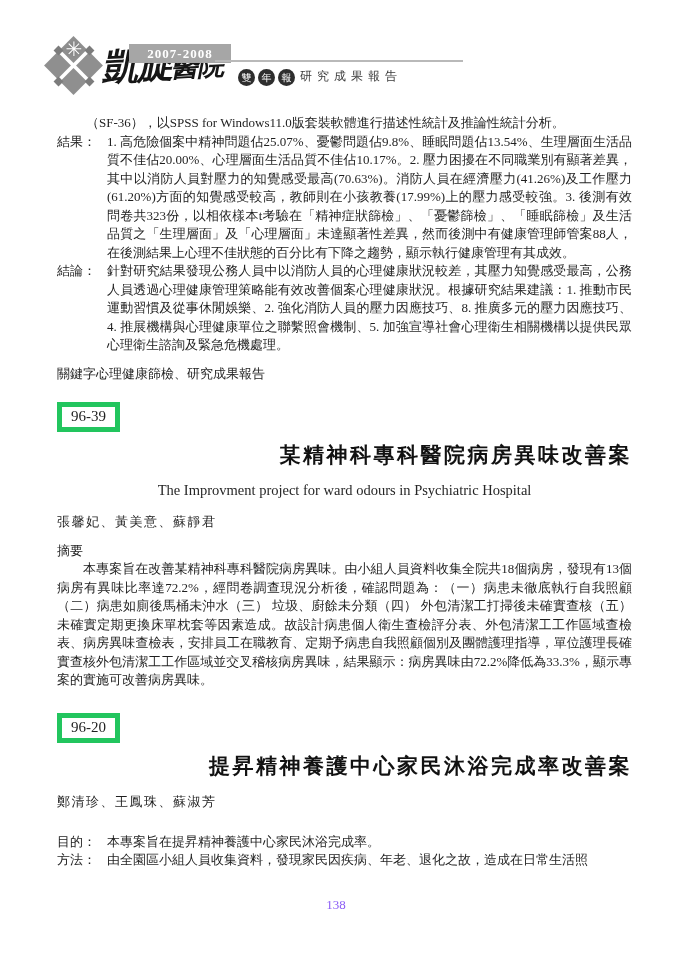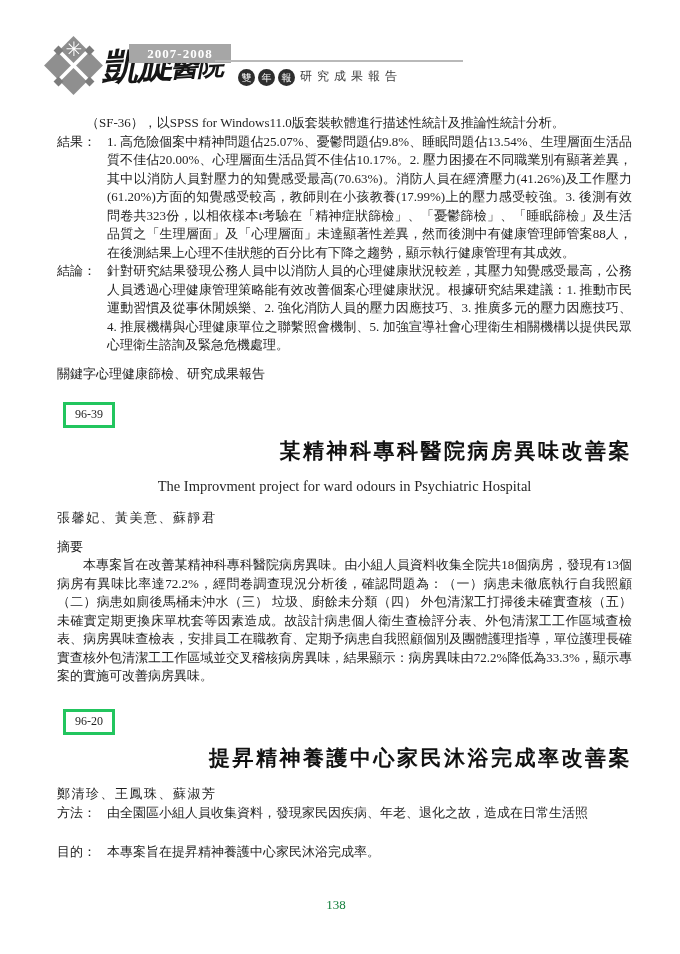--- a/index.html
+++ b/index.html
@@ -30,29 +30,29 @@
     font-size:10px;text-align:center;line-height:17px;font-family:"Liberation Sans","DejaVu Sans",sans-serif;}
   .rpt{position:absolute;left:300px;top:68px;font-size:12px;letter-spacing:5px;color:#3a3a3a;}
   
   .content{position:absolute;left:57px;right:48px;top:114px;font-size:13px;line-height:18.5px;
     text-align:justify;color:#1f1f1f;}
   .contline{padding-left:29px;}
   .hang{position:relative;padding-left:50px;}
   .hang .hlabel{position:absolute;left:0;top:0;white-space:nowrap;}
   .kwrow{position:relative;padding-left:39px;margin-top:10px;}
   .kwrow .hlabel{position:absolute;left:0;top:0;white-space:nowrap;}
-  .idbox{display:inline-block;margin-top:19px;margin-left:6px;border:3px solid #22c55e;
-    padding:1px 9px 2px 9px;font-size:12px;line-height:17px;}
+  .idbox{display:inline-block;margin-top:19px;margin-left:0;border:5px solid #22c55e;
+    padding:1px 9px 2px 9px;font-size:15px;line-height:17px;}
   .a-title{margin-top:8px;text-align:right;font-family:"Liberation Sans","DejaVu Sans",sans-serif;
     font-weight:bold;font-size:21px;letter-spacing:2.5px;color:#111;line-height:29px;}
   .a-sub{margin-top:12px;text-align:center;font-size:14.5px;color:#262626;line-height:19px;}
   .a-auth{margin-top:12px;text-align:left;font-size:13px;letter-spacing:1.5px;line-height:19px;}
   .abs-label{margin-top:10px;line-height:19px;}
   .abs-p{text-indent:2em;}
-  .pageno{position:absolute;left:0;top:897px;width:672px;text-align:center;font-size:13px;color:#15803d;}
+  .pageno{position:absolute;left:0;top:897px;width:672px;text-align:center;font-size:13px;color:#8b5cf6;}
 </style>
 </head>
 <body>
 
 <div class="page">
 
   <div class="hdr">
     <div class="logo">
       <div class="dia d-t"></div>
       <div class="dia d-r"></div>
@@ -81,21 +81,21 @@
 
     <div class="contline">（SF-36），以SPSS for Windows11.0版套裝軟體進行描述性統計及推論性統計分析。</div>
 
     <div class="hang">
       <span class="hlabel">結果：</span>
       <span>1. 高危險個案中精神問題佔25.07%、憂鬱問題佔9.8%、睡眠問題佔13.54%、生理層面生活品質不佳佔20.00%、心理層面生活品質不佳佔10.17%。2. 壓力困擾在不同職業別有顯著差異，其中以消防人員對壓力的知覺感受最高(70.63%)。消防人員在經濟壓力(41.26%)及工作壓力(61.20%)方面的知覺感受較高，教師則在小孩教養(17.99%)上的壓力感受較強。3. 後測有效問卷共323份，以相依樣本t考驗在「精神症狀篩檢」、「憂鬱篩檢」、「睡眠篩檢」及生活品質之「生理層面」及「心理層面」未達顯著性差異，然而後測中有健康管理師管案88人，在後測結果上心理不佳狀態的百分比有下降之趨勢，顯示執行健康管理有其成效。</span>
     </div>
 
     <div class="hang">
       <span class="hlabel">結論：</span>
-      <span>針對研究結果發現公務人員中以消防人員的心理健康狀況較差，其壓力知覺感受最高，公務人員透過心理健康管理策略能有效改善個案心理健康狀況。根據研究結果建議：1. 推動市民運動習慣及從事休閒娛樂、2. 強化消防人員的壓力因應技巧、3. 推廣多元的壓力因應技巧、4. 推展機構與心理健康單位之聯繫照會機制、5. 加強宣導社會心理衛生相關機構以提供民眾心理衛生諮詢及緊急危機處理。</span>
+      <span>針對研究結果發現公務人員中以消防人員的心理健康狀況較差，其壓力知覺感受最高，公務人員透過心理健康管理策略能有效改善個案心理健康狀況。根據研究結果建議：1. 推動市民運動習慣及從事休閒娛樂、2. 強化消防人員的壓力因應技巧、8. 推廣多元的壓力因應技巧、4. 推展機構與心理健康單位之聯繫照會機制、5. 加強宣導社會心理衛生相關機構以提供民眾心理衛生諮詢及緊急危機處理。</span>
     </div>
 
     <div class="kwrow">
       <span class="hlabel">關鍵字：</span>
       <span>心理健康篩檢、研究成果報告</span>
     </div>
 
     <div>
       <span class="idbox">96-39</span>
     </div>
@@ -108,27 +108,27 @@
     <div class="abs-p">本專案旨在改善某精神科專科醫院病房異味。由小組人員資料收集全院共18個病房，發現有13個病房有異味比率達72.2%，經問卷調查現況分析後，確認問題為：（一）病患未徹底執行自我照顧（二）病患如廁後馬桶未沖水（三） 垃圾、廚餘未分類（四） 外包清潔工打掃後未確實查核（五） 未確實定期更換床單枕套等因素造成。故設計病患個人衛生查檢評分表、外包清潔工工作區域查檢表、病房異味查檢表，安排員工在職教育、定期予病患自我照顧個別及團體護理指導，單位護理長確實查核外包清潔工工作區域並交叉稽核病房異味，結果顯示：病房異味由72.2%降低為33.3%，顯示專案的實施可改善病房異味。</div>
 
 
     <div style="margin-top:4px;">
       <span class="idbox">96-20</span>
     </div>
 
     <div class="a-title">提昇精神養護中心家民沐浴完成率改善案</div>
     <div class="a-auth" style="margin-top:13px;font-family:Liberation Mono, monospace;">鄭清珍、王鳳珠、蘇淑芳</div>
 
+    <div class="hang" style="margin-top:21px;">
+      <span class="hlabel">目的：</span>
+      <span>本專案旨在提昇精神養護中心家民沐浴完成率。</span>
+    </div>
+
     <div class="hang">
       <span class="hlabel">方法：</span>
       <span>由全園區小組人員收集資料，發現家民因疾病、年老、退化之故，造成在日常生活照</span>
-    </div>
-
-    <div class="hang" style="margin-top:21px;">
-      <span class="hlabel">目的：</span>
-      <span>本專案旨在提昇精神養護中心家民沐浴完成率。</span>
     </div>
 
   </div>
 
   <div class="pageno">138</div>
 
 </div>
 
 </body></html>

